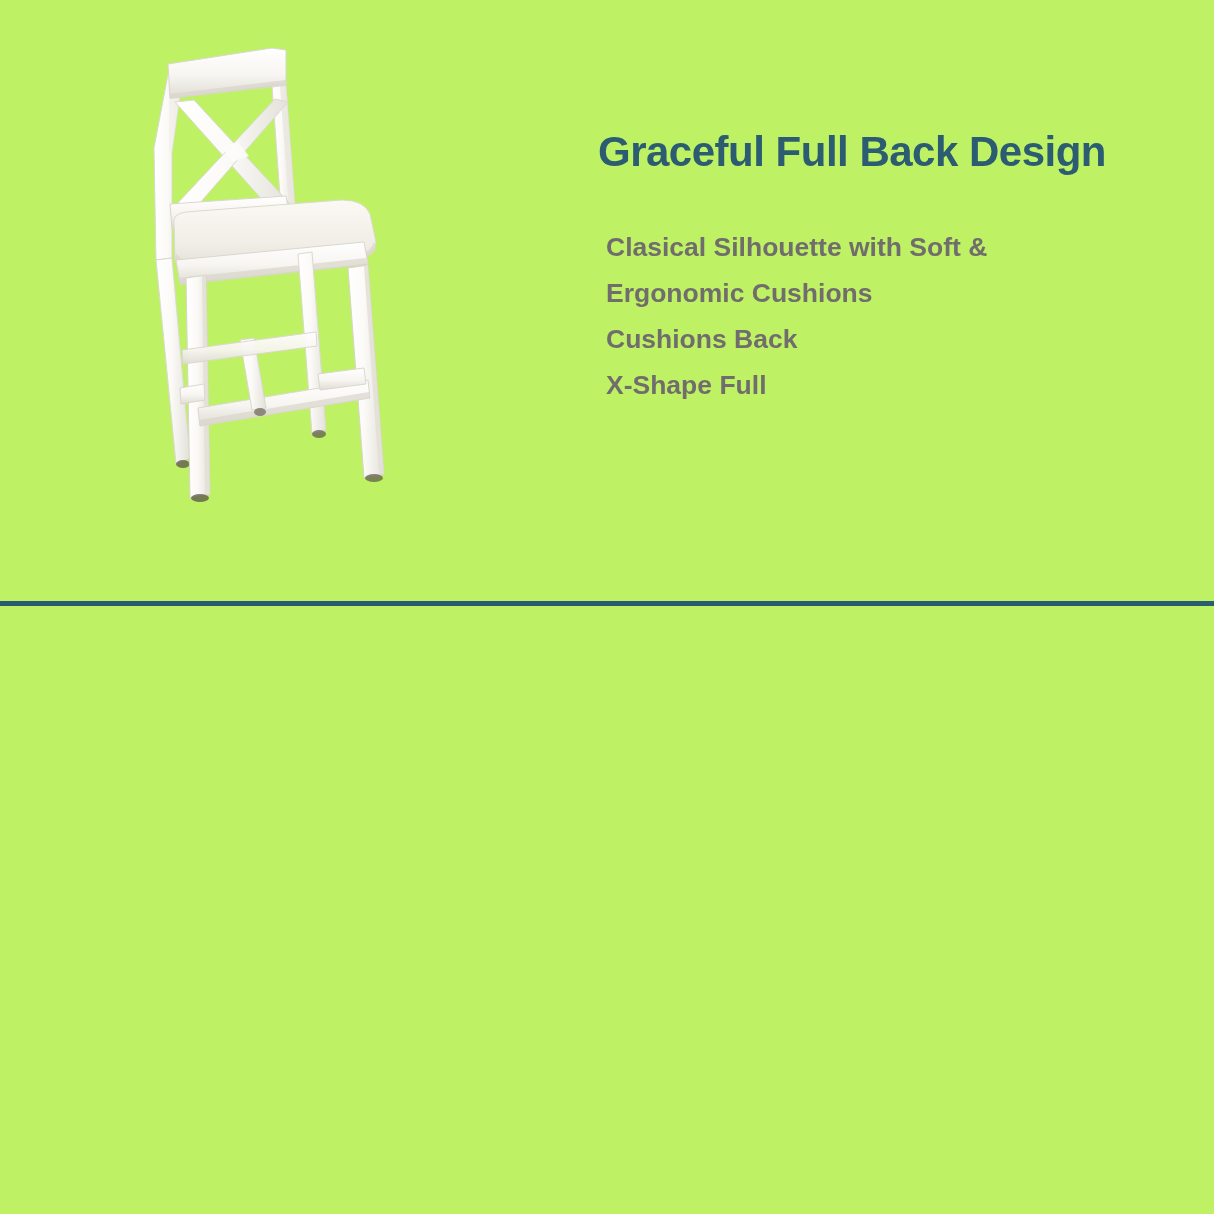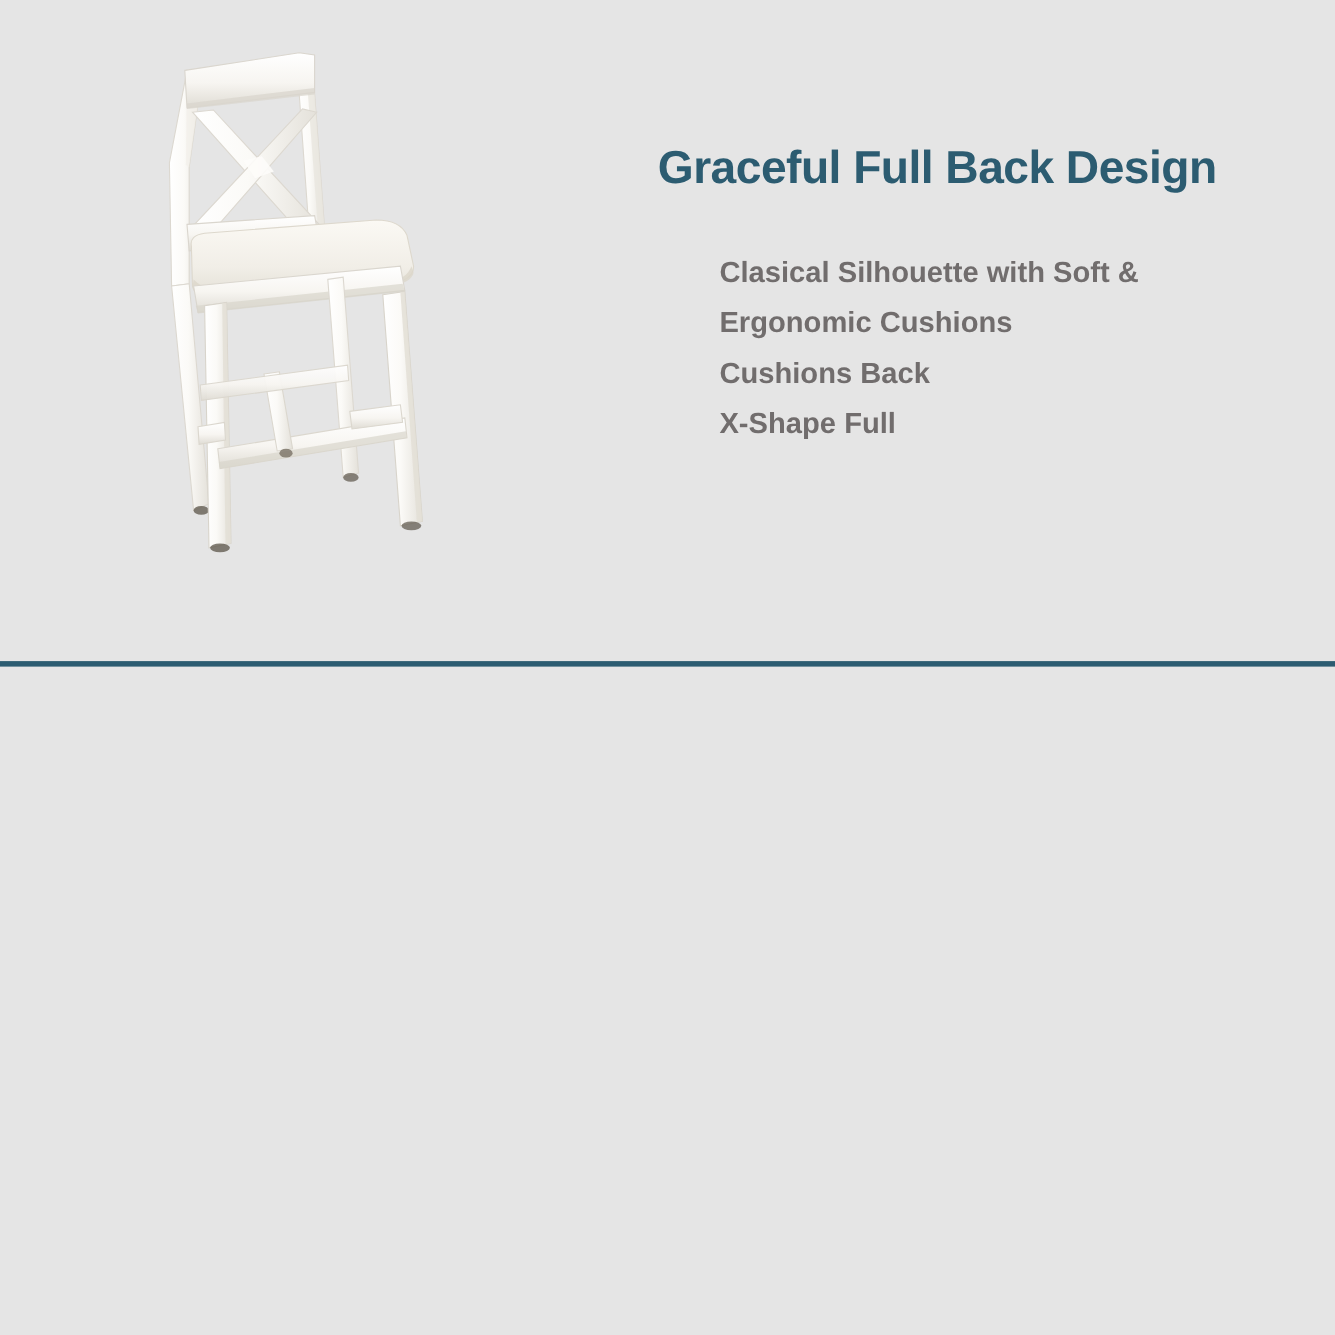--- a/index.html
+++ b/index.html
@@ -8,21 +8,21 @@
     background: #ffffff;
   }
   body {
     font-family: "Liberation Sans", sans-serif;
     -webkit-font-smoothing: antialiased;
   }
   #page {
     position: relative;
     width: 1214px;
     height: 1214px;
-    background: #e5e5e5;
+    background: #bef264;
     overflow: hidden;
   }
 
   
   .panel {
     position: absolute;
     left: 0;
     width: 1214px;
   }
   #panel-top    { top: 0;   height: 604px; }
@@ -46,21 +46,20 @@
     letter-spacing: -0.5px;
     white-space: nowrap;
   }
   .bodylines {
     position: absolute;
     color: #716d6d;
     font-weight: bold;
   }
   .bodylines .bline {
     white-space: nowrap;
-    margin-left: 48px;
   }
 
   
   #headline-top {
     left: 598px;
     top: 128px;
     font-size: 42px;
   }
   #body-top {
     left: 606px;

